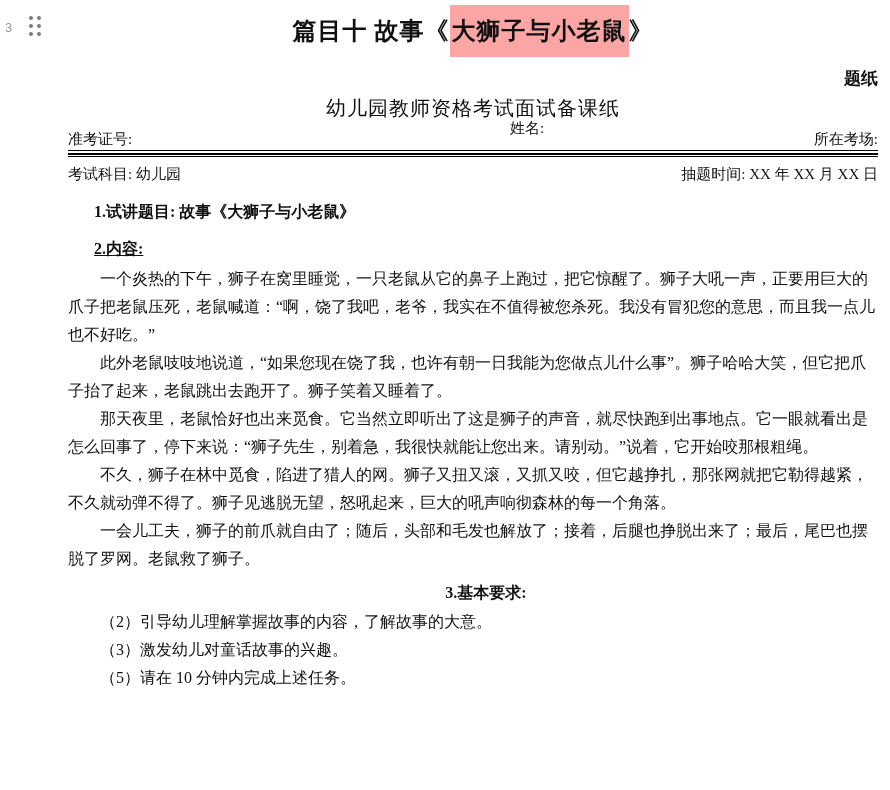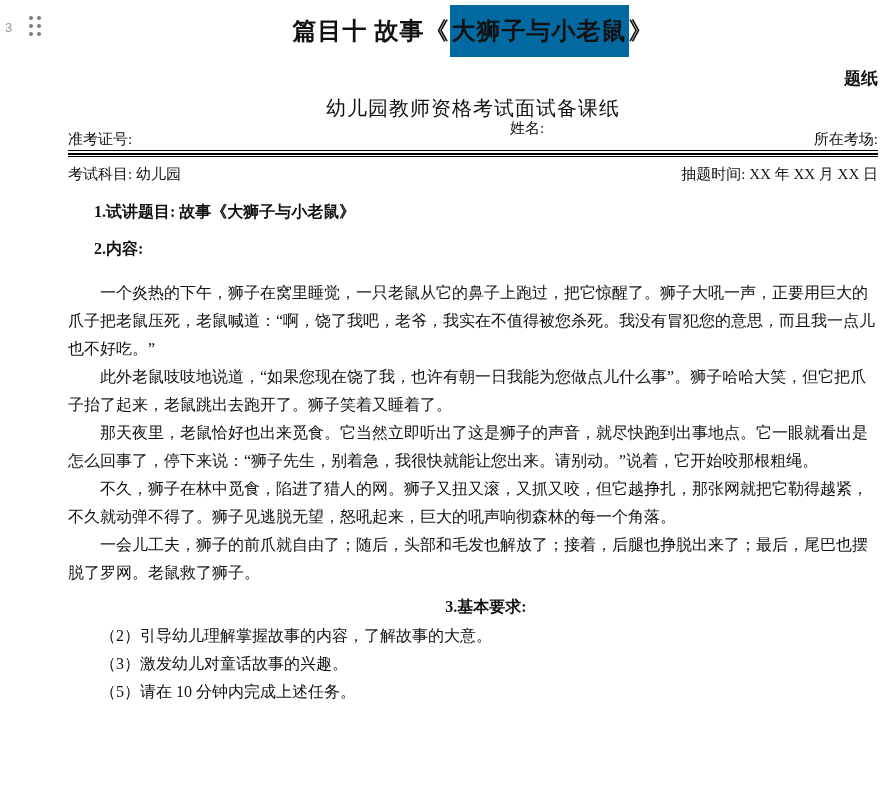--- a/index.html
+++ b/index.html
@@ -29,21 +29,21 @@
   .doc { position: absolute; left: 68px; top: 0; width: 810px; }
 
   .title {
     margin: 8px 0 0 0;
     text-align: center;
     font-size: 24px; font-weight: bold;
     line-height: 46px;
     letter-spacing: 1px;
     white-space: nowrap;
   }
-  .title .hl { background: #0369a1; padding: 13px 2px; }
+  .title .hl { background: #fca5a5; padding: 13px 2px; }
 
   .paper-heading {
     margin: 12px 0 0 0;
     text-align: right;
     font-size: 17px; font-weight: bold;
     line-height: 26px;
   }
   .subtitle {
     margin: 2px 0 0 0;
     text-align: center;
@@ -62,21 +62,21 @@
   .form-row1 .lbl-venue { position: absolute; right: 0; bottom: 1px; }
   .double-rule { height: 1px; margin-top: 2px; border-top: 2px solid #000; border-bottom: 1px solid #000; }
   .form-row2 { display: flex; justify-content: space-between; padding: 8px 0 2px 0; }
   .xx-serif { font-family: "Liberation Serif", "DejaVu Serif", serif; }
 
   .sec-heading {
     font-size: 16px; font-weight: bold;
     margin: 15px 0 0 26px;
     line-height: 22px;
   }
-  .sec-heading.content-h { margin-bottom: 19px; }
+  .sec-heading.content-h { margin-bottom: 5px; text-decoration: underline; }
   .sec-heading.req-h { margin-top: 9px; margin-bottom: 4px; text-align: center; }
 
   .body-text { font-size: 16px; line-height: 28px; }
   .body-text p { margin: 0; text-indent: 2em; }
   .story { margin-top: 0; }
 </style>
 </head>
 <body>
 
 <div class="page">

